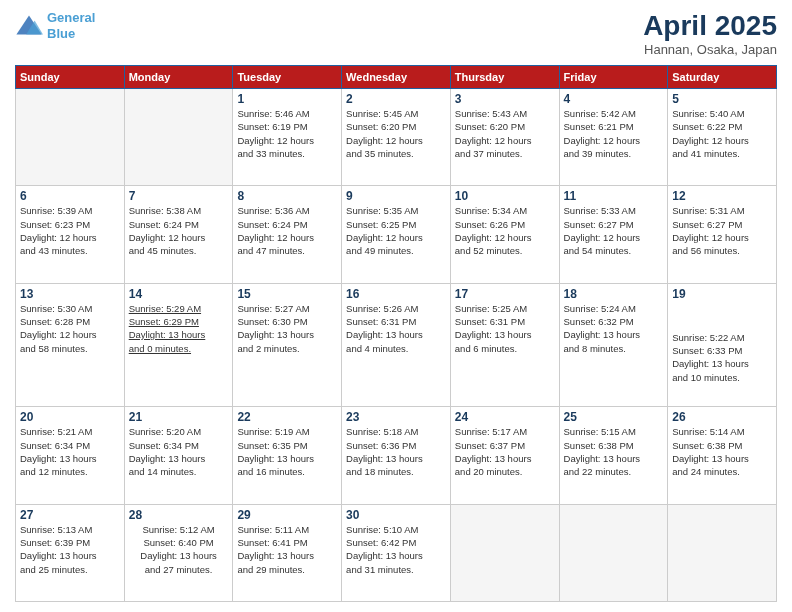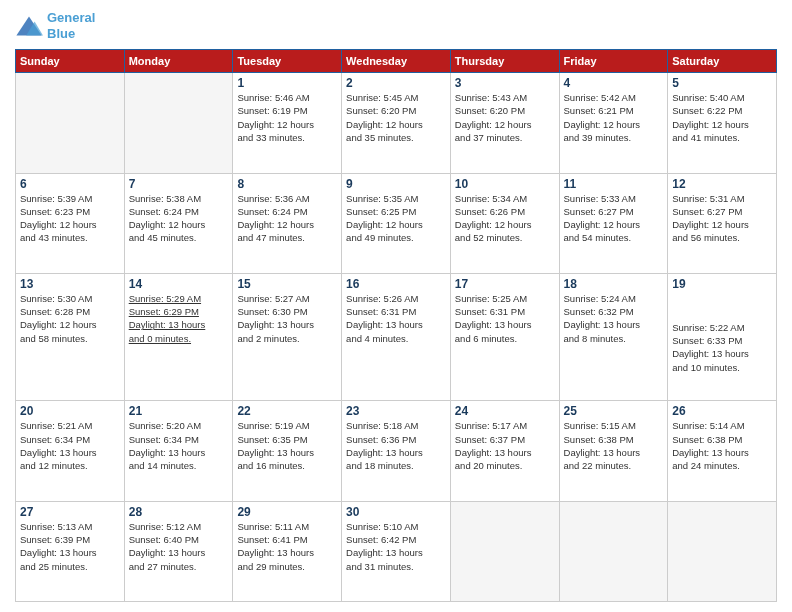--- a/index.html
+++ b/index.html
@@ -19,21 +19,21 @@
       flex-direction: column;
     }
     .header {
       display: flex;
       justify-content: space-between;
       align-items: flex-start;
       margin-bottom: 8px;
     }
     .logo {
       display: flex;
-      align-items: flex-end;
+      align-items: center;
       gap: 4px;
     }
     .logo-text {
       font-size: 13px;
       font-weight: bold;
       color: #1a3a5c;
       line-height: 1.2;
     }
     .logo-text span {
       color: #4a9fd4;
@@ -100,20 +100,24 @@
     <div class="logo">
       <svg class="logo-icon" viewBox="0 0 40 40" xmlns="http://www.w3.org/2000/svg">
         <polygon points="20,5 38,32 2,32" fill="#2f6db5" opacity="0.85"></polygon>
         <polygon points="28,12 40,32 16,32" fill="#4a9fd4" opacity="0.7"></polygon>
       </svg>
       <div class="logo-text">
         <div><span>General</span></div>
         <div><span style="color:#4a9fd4">Blue</span></div>
       </div>
     </div>
+    <div class="title-block">
+      <div class="month-title">April 2025</div>
+      <div class="location">Hannan, Osaka, Japan</div>
+    </div>
   </div>
 
   <table class="calendar">
     <thead>
       <tr>
       <th>Sunday</th>
           <th>Monday</th>
           <th>Tuesday</th>
           <th>Wednesday</th>
           <th>Thursday</th>
@@ -317,21 +321,21 @@
         <tr>
           <td>
             <div class="day-num">27</div>
             <div class="day-info" style="white-space: pre-line;">Sunrise: 5:13 AM
 Sunset: 6:39 PM
 Daylight: 13 hours
 and 25 minutes.</div>
           </td>
           <td>
             <div class="day-num">28</div>
-            <div class="day-info" style="white-space: pre-line;">Sunrise: 5:12 AM
+            <div class="day-info" style="white-space: pre-line; text-align: center;">Sunrise: 5:12 AM
 Sunset: 6:40 PM
 Daylight: 13 hours
 and 27 minutes.</div>
           </td>
           <td>
             <div class="day-num">29</div>
             <div class="day-info" style="white-space: pre-line;">Sunrise: 5:11 AM
 Sunset: 6:41 PM
 Daylight: 13 hours
 and 29 minutes.</div>

